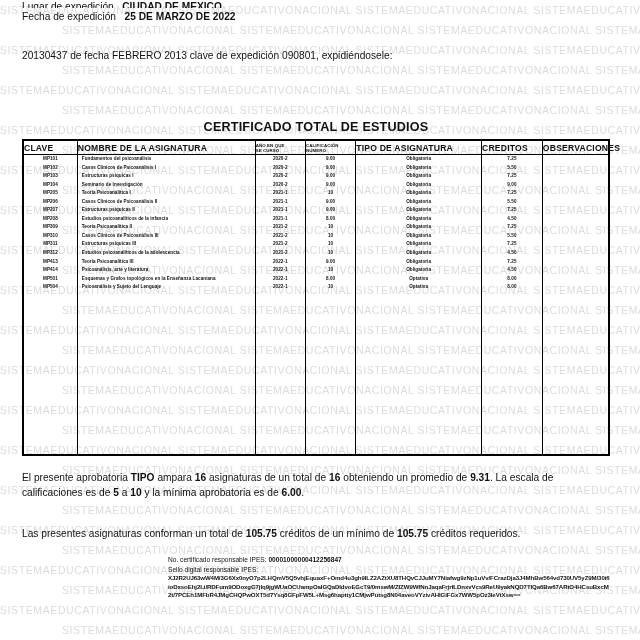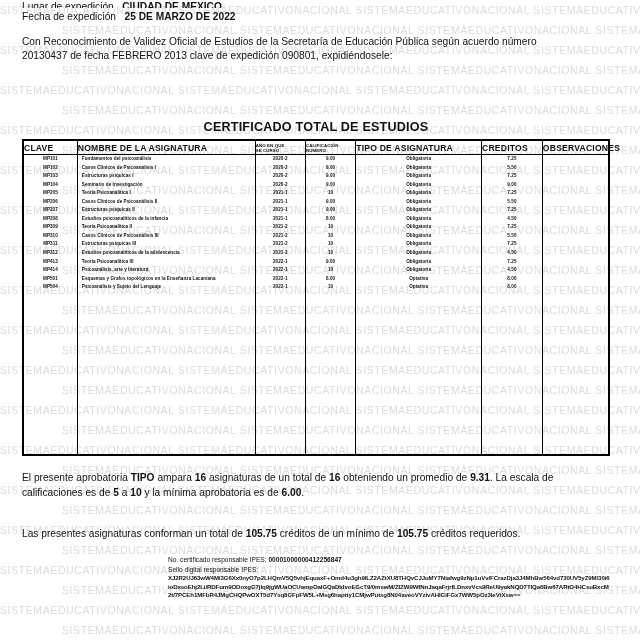--- a/index.html
+++ b/index.html
@@ -198,21 +198,21 @@
       &nbsp;&nbsp;<span class="val">CIUDAD DE MEXICO</span>
     </div>
   </div>
 
   <div class="hdr-line" style="margin-top:2px;">
     <span class="lbl">Fecha de expedición</span>
     &nbsp;&nbsp;<span class="val">25 DE MARZO DE 2022</span>
   </div>
 
   <div class="para">
-    <span>Con Reconocimiento de Validez Oficial de Estudios de la Secretaría de Educación Pública según acuerdo número</span><br>
+    <br>
     <b>20130437</b>
     <span>de fecha</span>
     <b>FEBRERO 2013</b>
     <span>clave de expedición</span>
     <b>090801</b><span>, expidiéndosele:</span>
   </div>
 
   <div class="cert-title">CERTIFICADO TOTAL DE ESTUDIOS</div>
 
   <div class="tbl-wrap">

